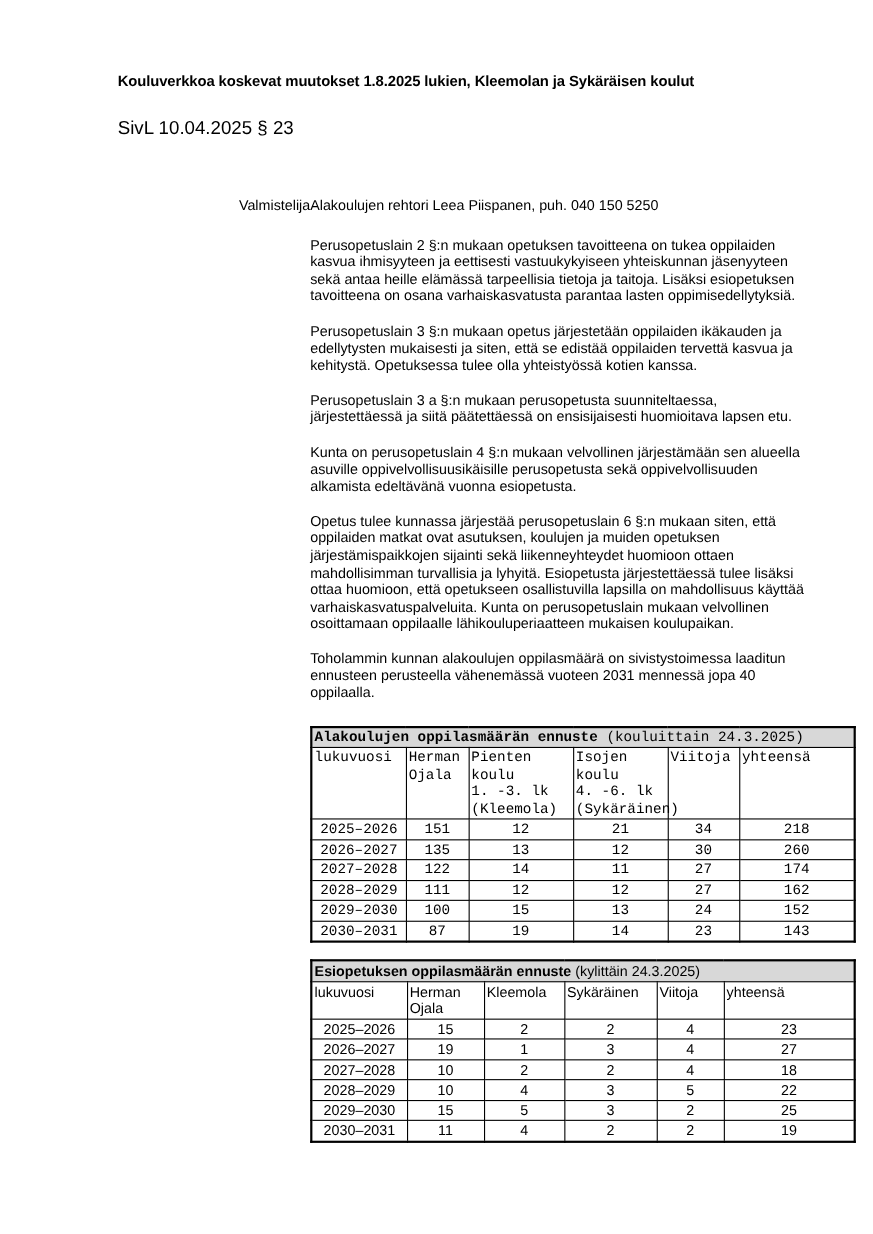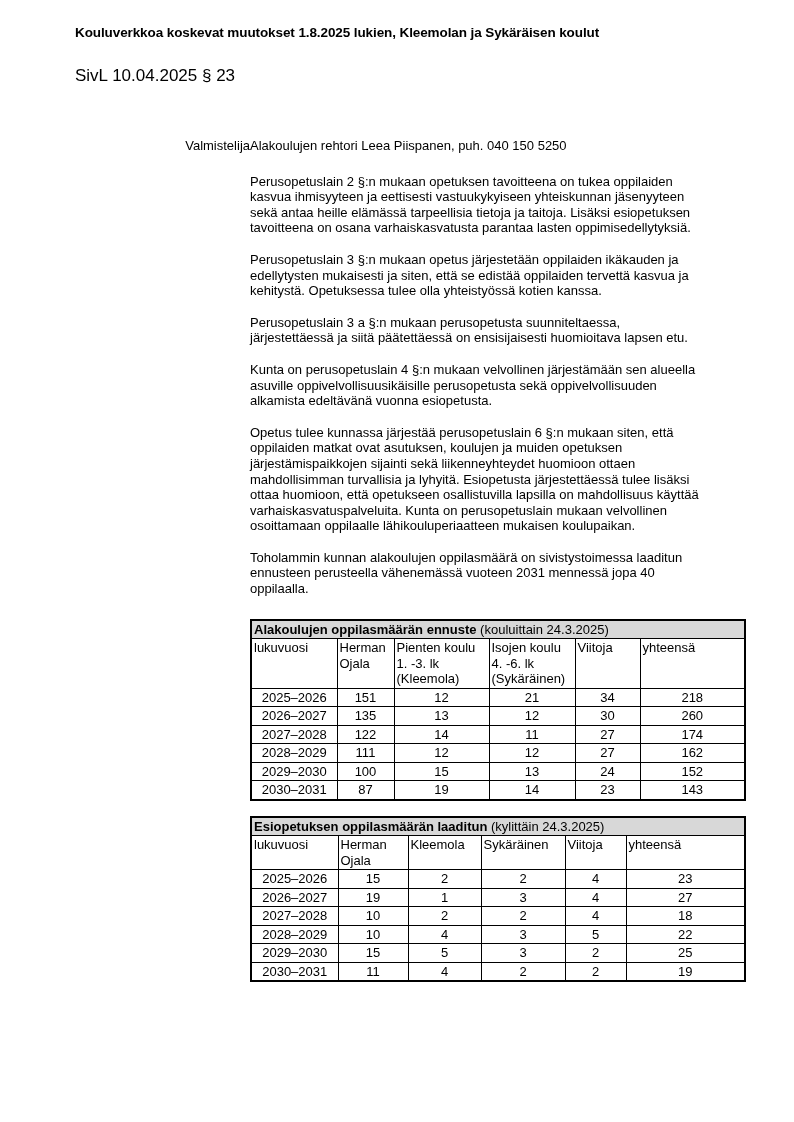--- a/index.html
+++ b/index.html
@@ -6,21 +6,22 @@
   html, body { background: #ffffff; }
   body {
     width: 794px;
     height: 1122px;
     font-family: "Liberation Sans", sans-serif;
     color: #000000;
     position: relative;
     overflow: hidden;
   }
   .page {
-    padding: 25px 48px 0 75px;
+    padding: 66px 48px 0 75px;
+    margin-left: 32px;
   }
   .doc-title {
     font-size: 13.5px;
     font-weight: bold;
     letter-spacing: -0.1px;
   }
   .doc-ref {
     font-size: 17px;
     margin-top: 26px;
   }
@@ -52,21 +53,21 @@
   }
   .table-wrap.second {
     margin-top: 15px;
   }
   table {
     border-collapse: collapse;
     table-layout: fixed;
     border: 2px solid #000;
     font-size: 13px;
   }
-  table.t1 { width: 494px; }
+  table.t1 { width: 494px; font-family: Liberation Mono, monospace; }
   table.t2 { width: 494px; }
   th, td {
     border: 1px solid #000;
     padding: 1px 2px;
     line-height: 15.5px;
   }
   .tbl-title-cell {
     background: #d8d8d8;
     text-align: left;
     padding: 1px 2px;
@@ -210,21 +211,21 @@
           <colgroup>
             <col style="width:87px">
               <col style="width:70px">
               <col style="width:73px">
             <col style="width:84px">
               <col style="width:61px">
               <col style="width:119px">
           </colgroup>
           <thead>
             <tr>
-              <th class="tbl-title-cell" colspan="6"><span class="tbl-title-bold">Esiopetuksen oppilasmäärän laaditun</span><span> (kylittäin 24.3.2025)</span></th>
+              <th class="tbl-title-cell" colspan="6"><span class="tbl-title-bold">Esiopetuksen oppilasmäärän ennuste</span><span> (kylittäin 24.3.2025)</span></th>
             </tr>
             <tr>
                 <th class="col-h">lukuvuosi</th>
                 <th class="col-h">Herman
 Ojala</th>
                 <th class="col-h">Kleemola</th>
                 <th class="col-h">Sykäräinen</th>
                 <th class="col-h">Viitoja</th>
                 <th class="col-h">yhteensä</th>
               </tr>

